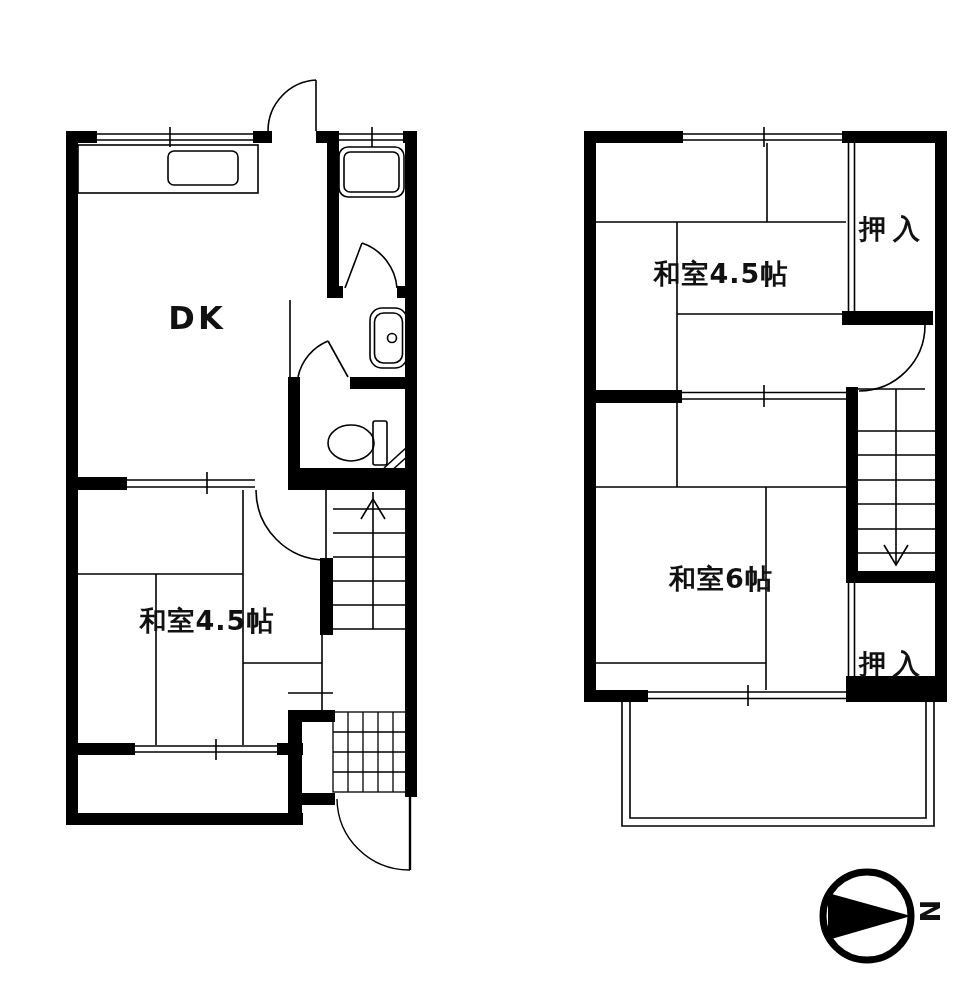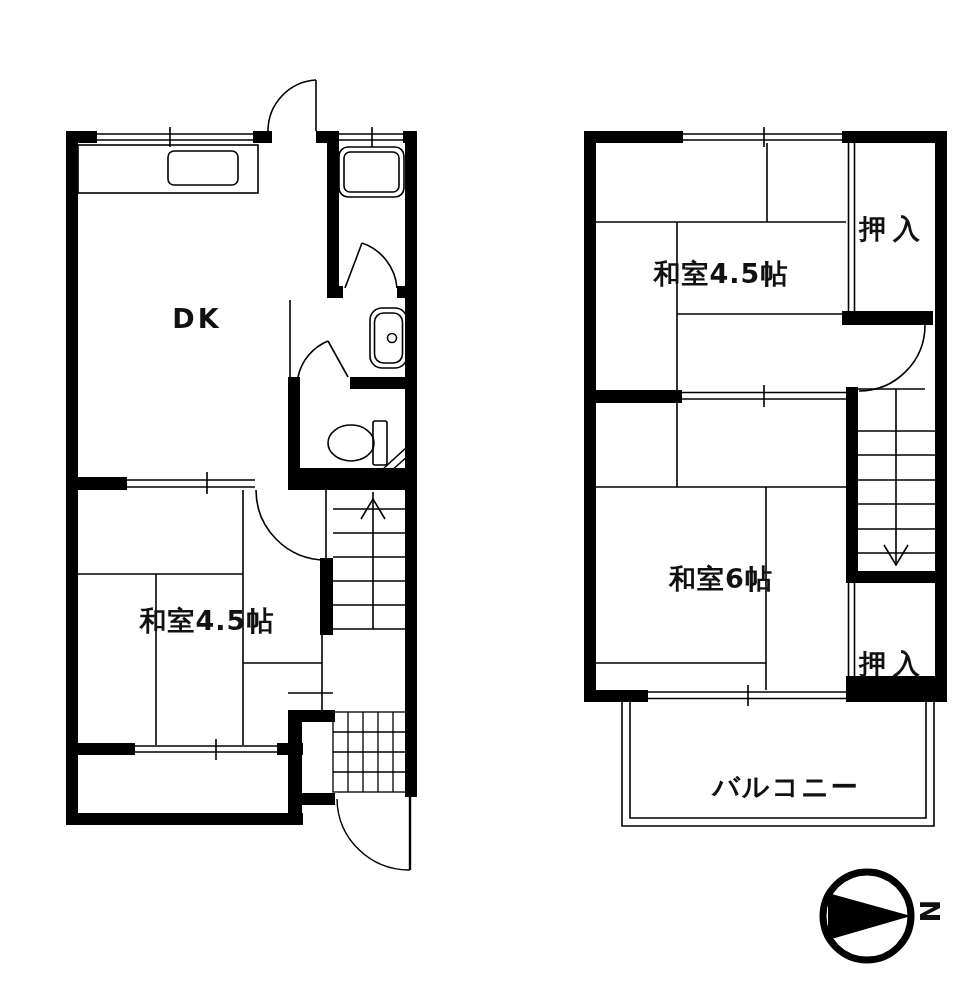--- a/index.html
+++ b/index.html
@@ -13,21 +13,21 @@
   .canvas svg{position:absolute;left:0;top:0;}
   .lbl{
     position:absolute;
     transform:translate(-50%,-50%);
     color:#111111;
     font-weight:700;
     white-space:nowrap;
     line-height:1;
     user-select:none;
   }
-  .lbl-dk{left:197px;top:318px;font-size:27px;letter-spacing:3px;}
+  .lbl-dk{left:197px;top:318px;font-size:32px;letter-spacing:3px;}
   .lbl-w45-1f{left:207px;top:620px;font-size:27px;letter-spacing:1px;}
   .lbl-w45-2f{left:721px;top:273px;font-size:27px;letter-spacing:1px;}
   .lbl-oshiire-top{left:893px;top:228px;font-size:27px;letter-spacing:7px;}
   .lbl-w6-2f{left:721px;top:578px;font-size:27px;letter-spacing:1px;}
   .lbl-oshiire-bot{left:893px;top:663px;font-size:27px;letter-spacing:7px;}
   .lbl-balcony{left:786px;top:786px;font-size:27px;letter-spacing:2px;}
   .lbl-north{
     left:929px;top:911px;font-size:27px;font-weight:700;
     transform:translate(-50%,-50%) rotate(90deg);
     letter-spacing:0;
@@ -218,15 +218,14 @@
       <polygon points="911,916 828,893 828,940" fill="#000000"></polygon>
     </g>
   </svg>
 
   <div class="lbl lbl-dk">DK</div>
   <div class="lbl lbl-w45-1f">和室4.5帖</div>
   <div class="lbl lbl-w45-2f">和室4.5帖</div>
   <div class="lbl lbl-oshiire-top">押入</div>
   <div class="lbl lbl-w6-2f">和室6帖</div>
   <div class="lbl lbl-oshiire-bot">押入</div>
-  <div class="lbl lbl-balcony">バルコニー</div>
   <div class="lbl lbl-north">N</div>
 </div>
 
 </body></html>

